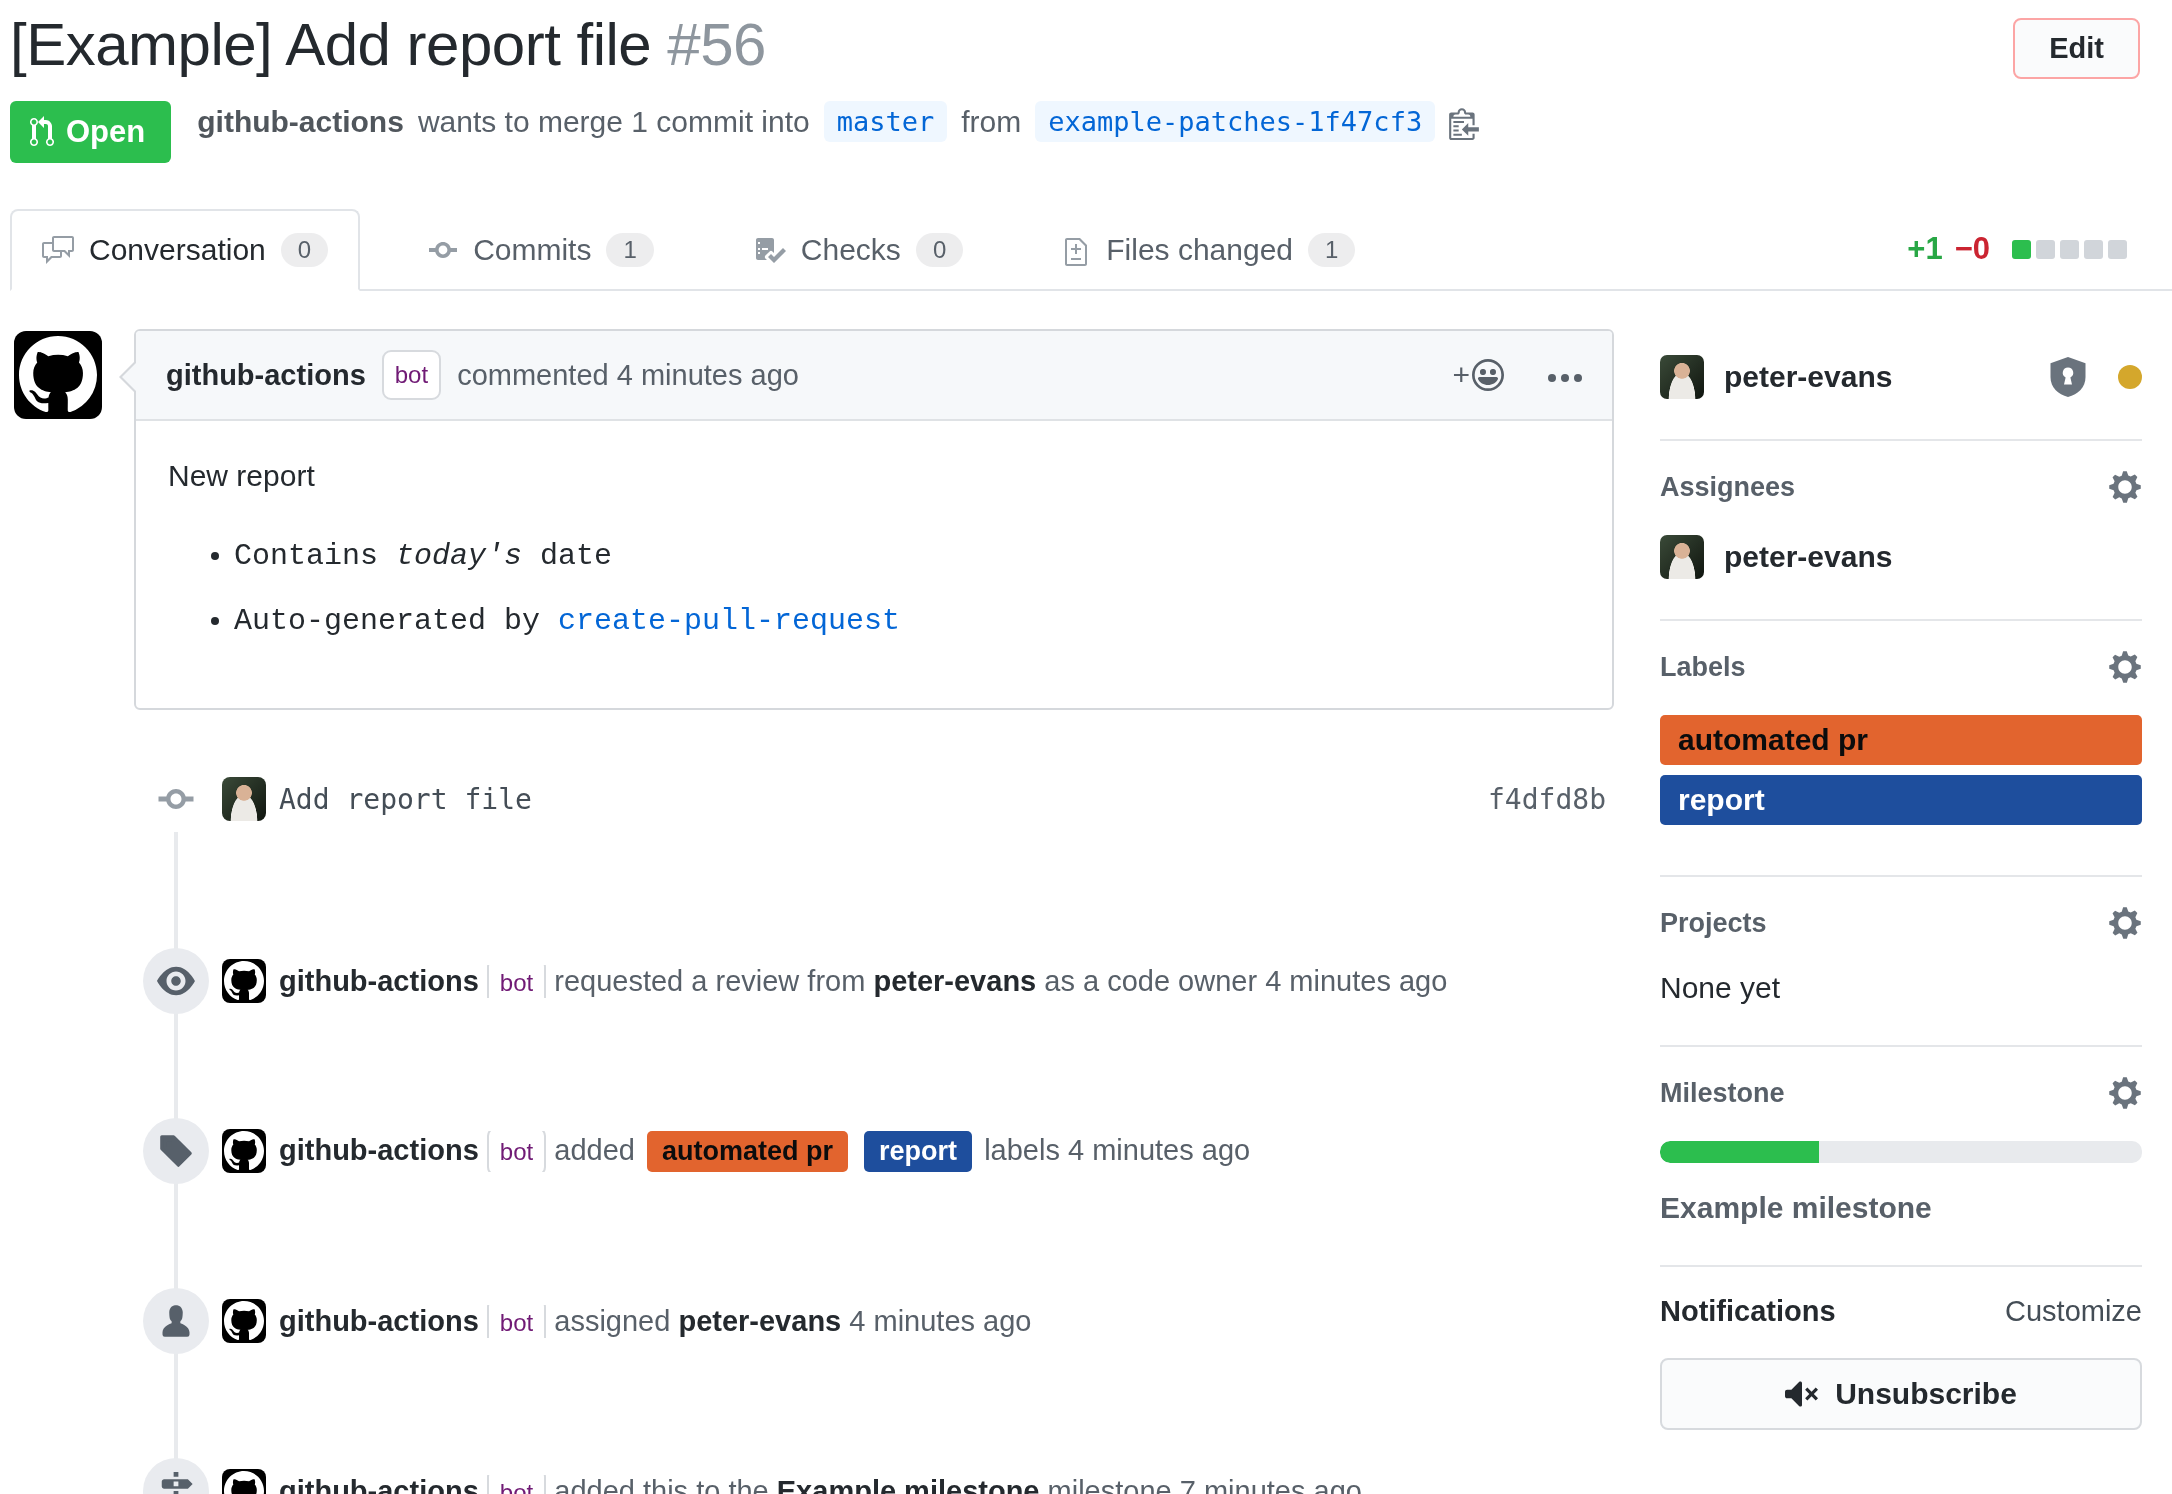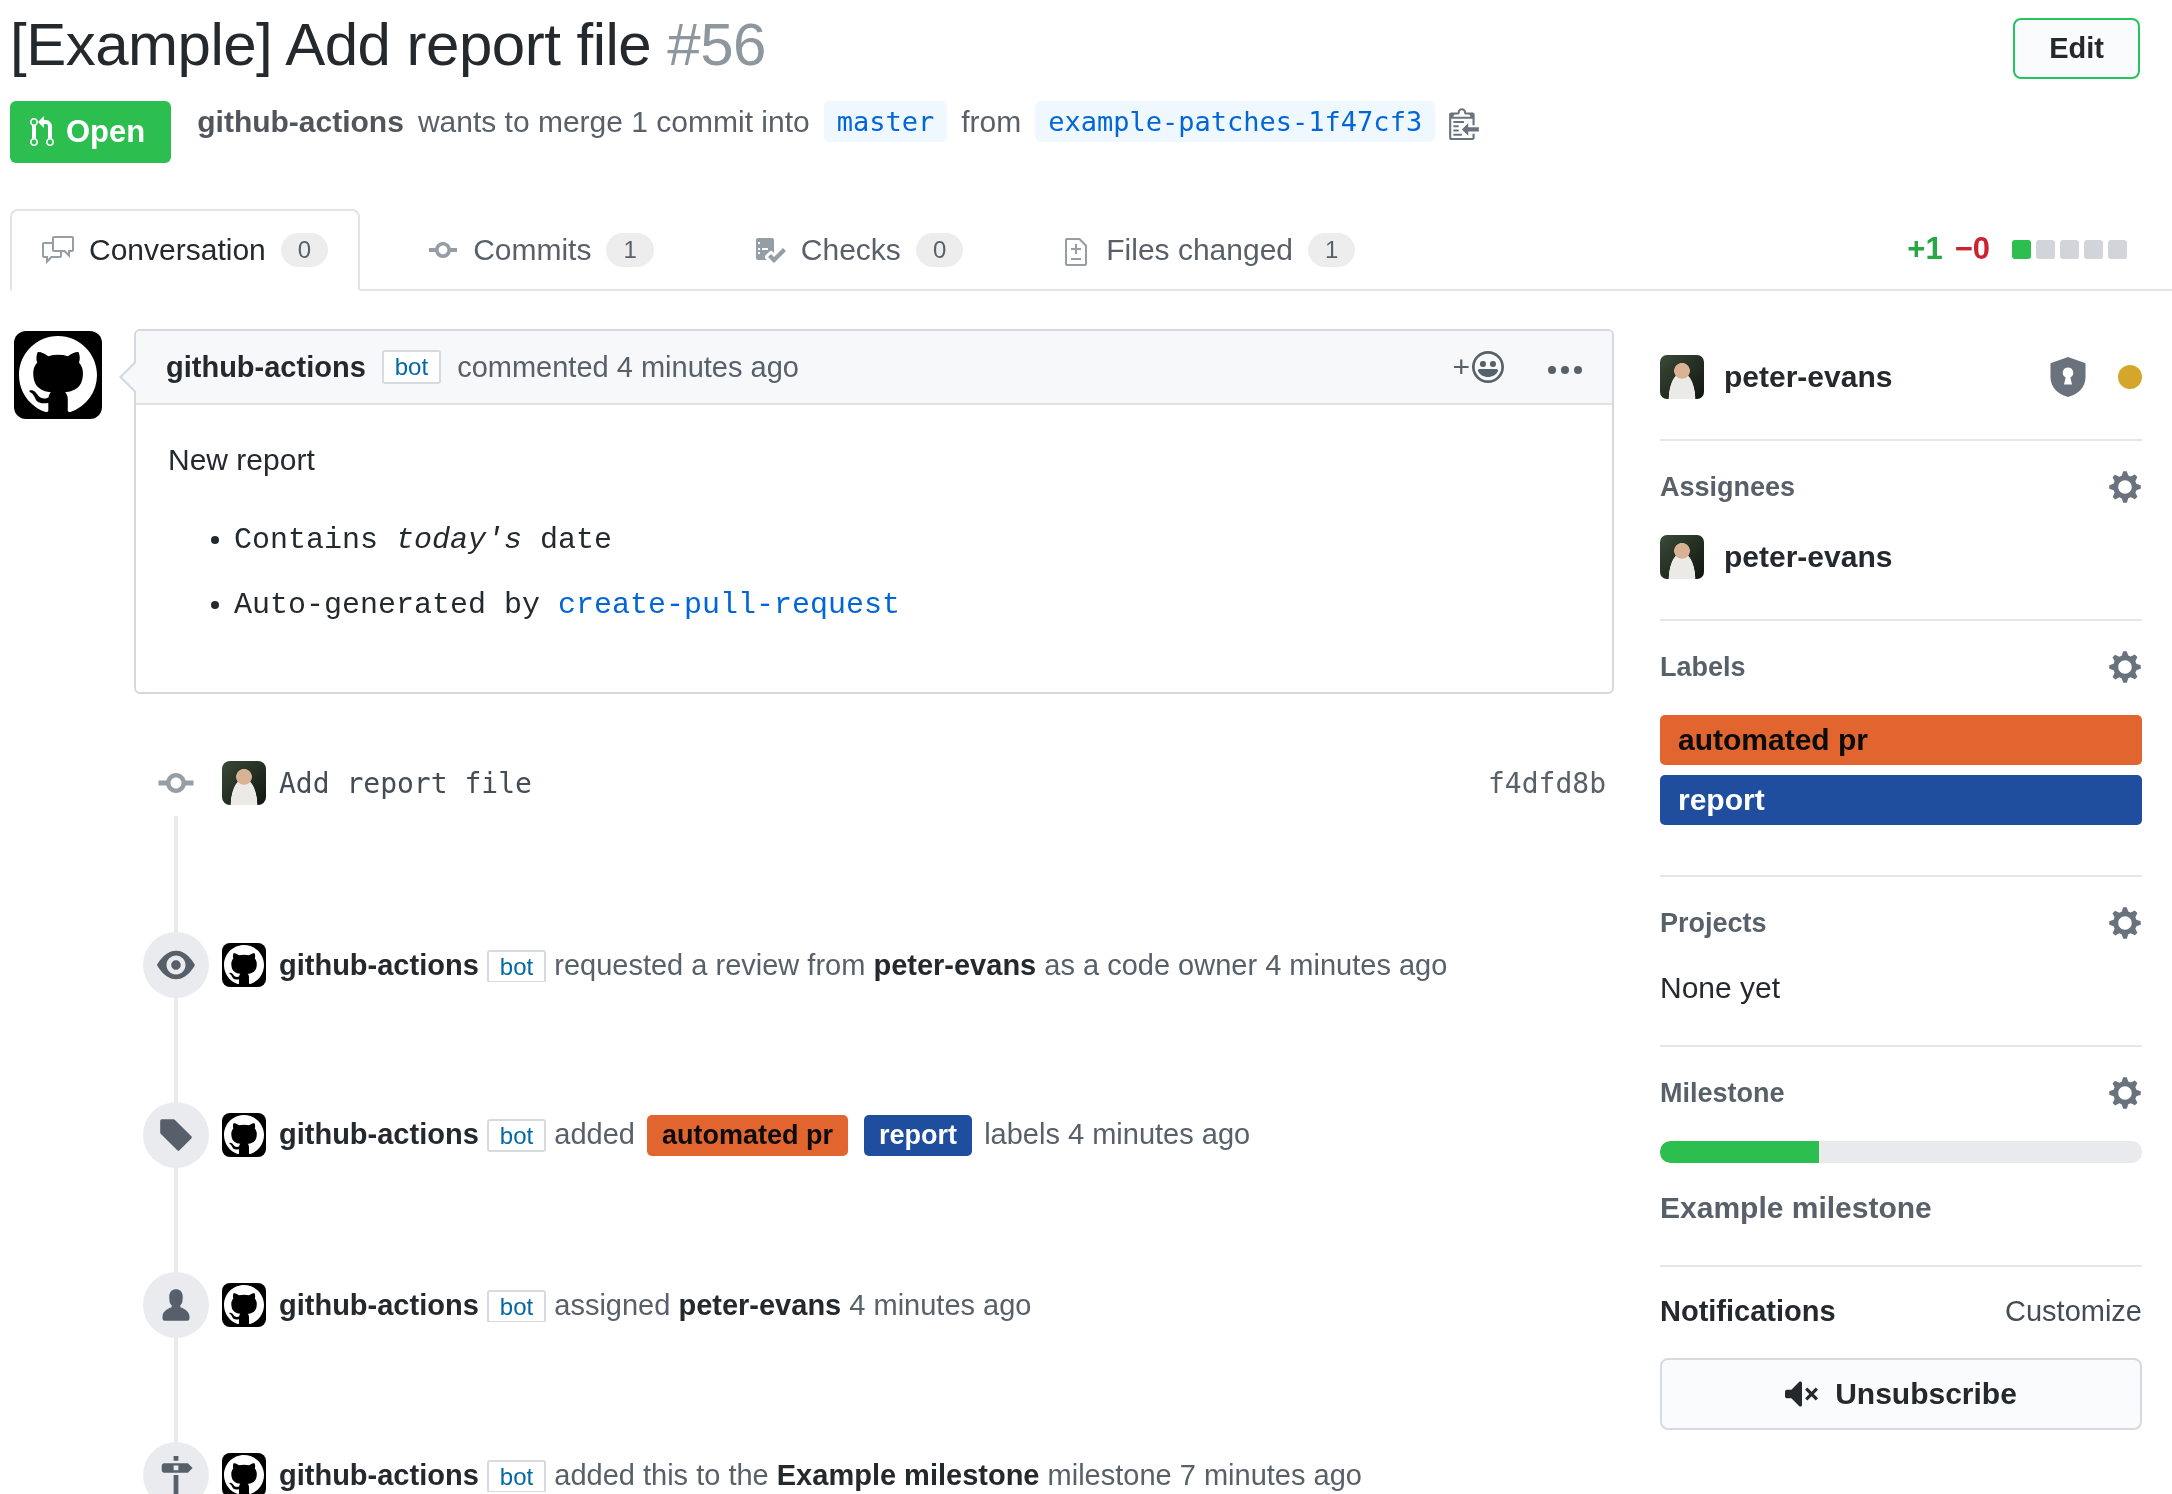--- a/index.html
+++ b/index.html
@@ -9,21 +9,21 @@
   .mono { font-family: "DejaVu Sans Mono","Liberation Mono",monospace; }
 
   .page { position: relative; padding: 10px 0 0 10px; }
 
   
   .title-row { position: relative; padding-right: 160px; }
   h1 { font-size: 60px; font-weight: 400; line-height: 1.15; letter-spacing: -0.5px; }
   .pr-number { color: #8e969e; }
   .edit-btn { position: absolute; top: 8px; right: 32px;
     font-family: inherit; font-size: 29px; font-weight: 600; color: #24292e;
-    background: #fafbfc; border: 2px solid #22c55e; border-radius: 8px;
+    background: #fafbfc; border: 2px solid #fca5a5; border-radius: 8px;
     padding: 12px 34px; cursor: pointer; }
 
   .status-row { display: flex; align-items: flex-start; gap: 26px; margin-top: 22px;
     font-size: 30px; color: #586069; }
   .open-badge { display: inline-flex; align-items: center; gap: 12px;
     background: #2cbe4e; color: #fff; font-size: 31px; font-weight: 600;
     padding: 13px 26px 13px 20px; border-radius: 6px; }
   .open-badge svg { fill: #fff; }
   .status-desc { display: inline-flex; align-items: center; gap: 14px; flex-wrap: wrap; }
   .status-author { font-weight: 700; color: #50565c; }
@@ -66,22 +66,22 @@
   .comment { margin-left: 122px; border: 2px solid #d5d8dc; border-radius: 6px;
     background: #fff; position: relative; }
   .comment::before { content: ""; position: absolute; left: -17px; top: 30px;
     border: 16px solid transparent; border-right-color: #d5d8dc; border-left: 0; }
   .comment::after { content: ""; position: absolute; left: -14px; top: 32px;
     border: 14px solid transparent; border-right-color: #f6f8fa; border-left: 0; }
   .comment-header { display: flex; align-items: center; gap: 16px;
     background: #f6f8fa; border-bottom: 2px solid #dfe2e5;
     border-radius: 4px 4px 0 0; padding: 19px 30px; font-size: 29px; color: #586069; }
   .comment-author { font-weight: 700; color: #24292e; }
-  .bot-badge { font-size: 24px; color: #0369a1; border: 2px solid #d7dade;
-    border-radius: 3px; padding: 1px 11px; background: #fff; }
+  .bot-badge { font-size: 24px; color: #701a75; border: 2px solid #d7dade;
+    border-radius: 9px; padding: 9px 11px; background: #fff; }
   .comment-actions { margin-left: auto; display: flex; align-items: center; gap: 44px; }
   .reaction-btn { display: inline-flex; align-items: center; gap: 2px;
     color: #586069; font-size: 30px; cursor: pointer; }
   .reaction-btn svg { fill: #586069; }
   .kebab { display: inline-flex; gap: 5px; cursor: pointer; padding-top: 6px; }
   .kebab i { width: 8px; height: 8px; border-radius: 50%; background: #586069; }
   .comment-body { padding: 32px 32px 44px; font-size: 30px; line-height: 1.5; }
   .comment-body ul { margin: 36px 0 0 0; padding-left: 66px; font-family: Liberation Mono, monospace; }
   .comment-body li { margin-bottom: 20px; }
   .md-link { color: #0366d6; text-decoration: none; cursor: pointer; }

